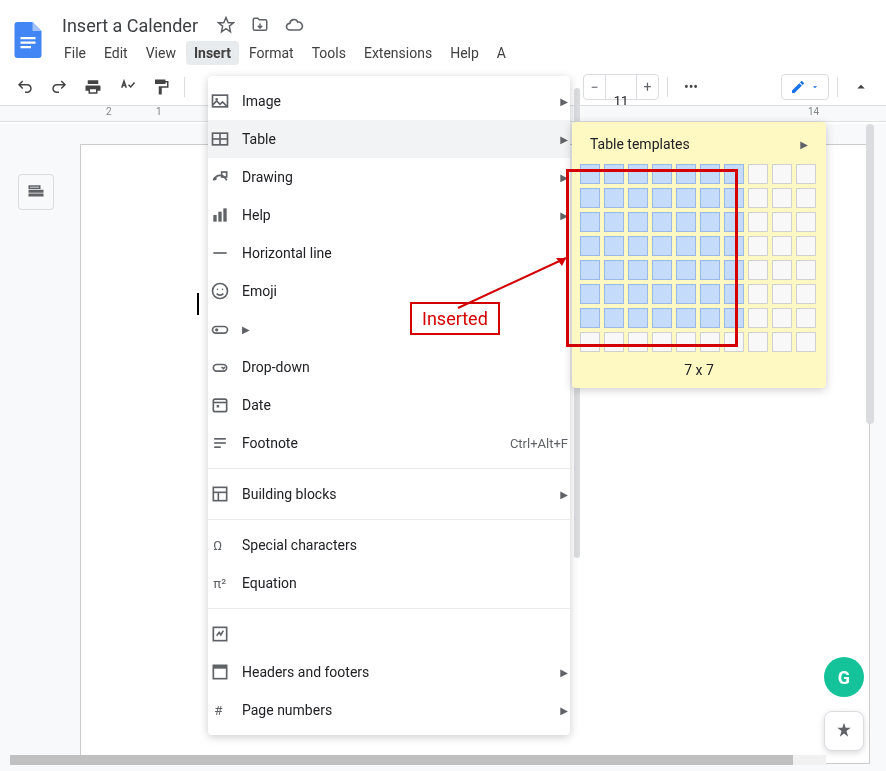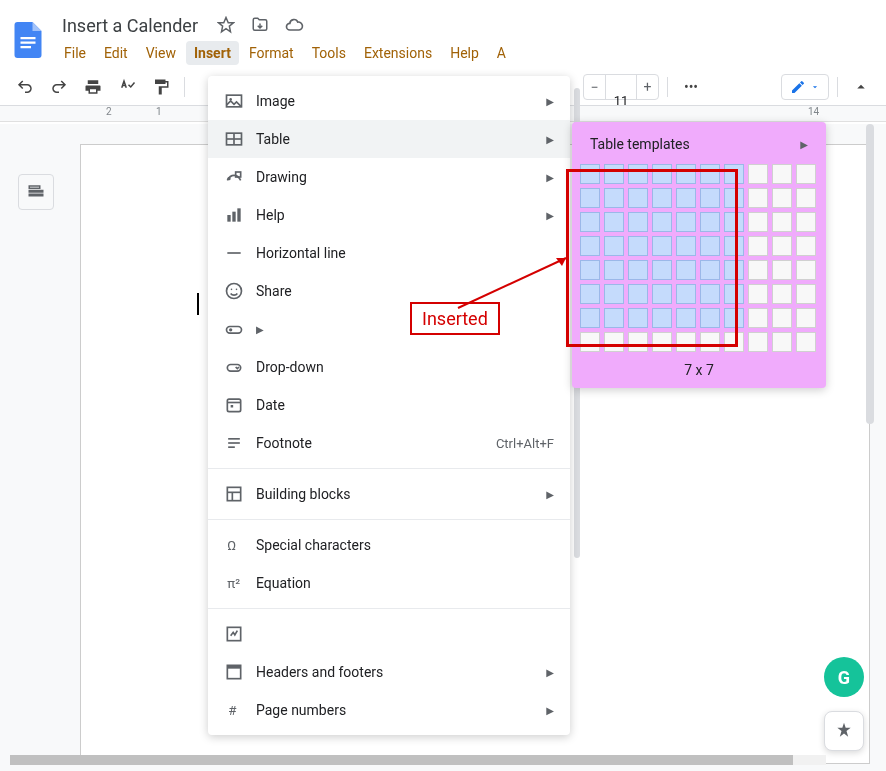--- a/index.html
+++ b/index.html
@@ -6,21 +6,21 @@
 body { font-family: "Google Sans", Roboto, Arial, sans-serif; font-size: 14px; color: #202124; background: #fff; width: 886px; height: 771px; overflow: hidden; position: relative; }
 
 .header { display: flex; align-items: center; padding: 8px 16px 0 8px; height: 68px; }
 .docs-icon { width: 40px; height: 40px; margin-top: 4px; margin-right: 8px; display: flex; align-items: center; justify-content: center; }
 .docs-icon svg { width: 36px; height: 36px; }
 .title-area { flex: 1; }
 .title-row { display: flex; align-items: center; height: 28px; gap: 10px; }
 .doc-title { font-size: 18px; color: #3c4043; padding: 2px 6px; }
 .title-icon { color: #5f6368; display: flex; align-items: center; justify-content: center; width: 24px; height: 24px; }
 .menubar { display: flex; gap: 2px; margin-top: 2px; }
-.menu-item { padding: 4px 8px; font-size: 14px; color: #a16207; cursor: pointer; border-radius: 4px; }
+.menu-item { padding: 4px 8px; font-size: 14px; color: #404040; cursor: pointer; border-radius: 4px; }
 .menu-item.active { background: #e8ebee; font-weight: bold; }
 
 .header-right { display: flex; align-items: center; gap: 14px; margin-top: 6px; }
 .comment-btn, .meet-btn { width: 40px; height: 40px; border-radius: 50%; display: flex; align-items: center; justify-content: center; color: #5f6368; }
 .meet-btn { border: 1px solid #dadce0; }
 .share-btn { background: #1a73e8; color: #fff; height: 40px; padding: 0 20px; border-radius: 6px; display: flex; align-items: center; gap: 8px; font-size: 15px; font-weight: 500; }
 
 .toolbar { display: flex; align-items: center; height: 38px; padding: 0 10px; border-bottom: 1px solid #dadce0; gap: 4px; position: relative; }
 .tb-btn { width: 30px; height: 30px; display: flex; align-items: center; justify-content: center; color: #444; border-radius: 4px; }
 .tb-sep { width: 1px; height: 20px; background: #dadce0; margin: 0 4px; }
@@ -32,29 +32,29 @@
 .edit-mode { display: flex; align-items: center; gap: 4px; padding: 4px 8px; border: 1px solid #dadce0; border-radius: 4px; color: #1a73e8; }
 
 .ruler { height: 16px; background: #f8f9fa; border-bottom: 1px solid #e0e0e0; position: relative; font-size: 10px; color: #80868b; }
 .ruler-mark { position: absolute; top: 0; }
 
 .canvas { position: absolute; top: 124px; left: 0; right: 0; bottom: 0; background: #f8f9fa; overflow: hidden; }
 .page { position: absolute; left: 80px; top: 20px; width: 790px; height: 620px; background: #fff; border: 1px solid #ccc; }
 .outline-btn { position: absolute; left: 18px; top: 50px; width: 36px; height: 36px; border: 1px solid #dadce0; border-radius: 4px; display: flex; align-items: center; justify-content: center; color: #5f6368; }
 
 .dropdown { position: absolute; left: 208px; top: 76px; width: 362px; background: #fff; box-shadow: 0 2px 10px rgba(0,0,0,0.2); border-radius: 4px; padding: 6px 0; z-index: 10; }
-.dd-item { display: flex; align-items: center; height: 38px; padding: 0 16px; font-size: 14px; color: #202124; }
+.dd-item { display: flex; align-items: center; height: 38px; padding: 0 2px; font-size: 14px; color: #202124; }
 .dd-item.hover { background: #f1f3f4; }
 .dd-icon { width: 32px; display: flex; align-items: center; color: #5f6368; }
 .dd-label { flex: 1; }
 .dd-arrow { color: #5f6368; font-size: 10px; }
 .dd-shortcut { color: #5f6368; font-size: 13px; }
 .dd-sep { height: 1px; background: #e8eaed; margin: 6px 0; }
 
-.submenu { position: absolute; left: 572px; top: 122px; width: 254px; background: #f0abfc; box-shadow: 0 2px 10px rgba(0,0,0,0.2); border-radius: 4px; padding: 6px 0 10px; z-index: 11; }
+.submenu { position: absolute; left: 572px; top: 122px; width: 254px; background: #fef9c3; box-shadow: 0 2px 10px rgba(0,0,0,0.2); border-radius: 4px; padding: 6px 0 10px; z-index: 11; }
 .sub-header { display: flex; align-items: center; justify-content: space-between; padding: 8px 18px 12px; font-size: 14px; }
 
 .grid-wrap { padding: 0 8px; }
 .grid { display: grid; grid-template-columns: repeat(10, 22px); grid-template-rows: repeat(8, 22px); gap: 2px; }
 .cell { width: 20px; height: 20px; border: 1px solid #d0d0d0; background: #f8f8f8; }
 .cell.sel { background: #c5dbfc; border-color: #9bb8e8; }
 .grid-label { text-align: center; margin-top: 8px; font-size: 14px; color: #202124; }
 
 .annotation-box { position: absolute; border: 3px solid #d40000; z-index: 20; pointer-events: none; }
 .label-box { position: absolute; border: 2px solid #d40000; color: #d40000; padding: 4px 10px; font-size: 18px; z-index: 20; background: #fff; pointer-events: none; }
@@ -247,21 +247,21 @@
     </div>
     <div class="dd-item">
       <span class="dd-icon">
         <svg width="20" height="20" viewBox="0 0 24 24">
           <circle cx="12" cy="12" r="9" stroke="currentColor" fill="none" stroke-width="2"></circle>
           <circle cx="9" cy="10" r="1" fill="currentColor"></circle>
           <circle cx="15" cy="10" r="1" fill="currentColor"></circle>
           <path d="M8 15c1 1.5 2.5 2 4 2s3-.5 4-2" stroke="currentColor" fill="none" stroke-width="2"></path>
         </svg>
       </span>
-      <span class="dd-label">Share</span>
+      <span class="dd-label">Emoji</span>
     </div>
     <div class="dd-item">
       <span class="dd-icon">
         <svg width="20" height="20" viewBox="0 0 24 24">
           <rect x="3" y="9" width="18" height="8" rx="4" stroke="currentColor" fill="none" stroke-width="2"></rect>
           <circle cx="8" cy="13" r="2" fill="currentColor"></circle>
         </svg>
       </span>
       <span class="dd-arrow">▶</span>
     </div>

